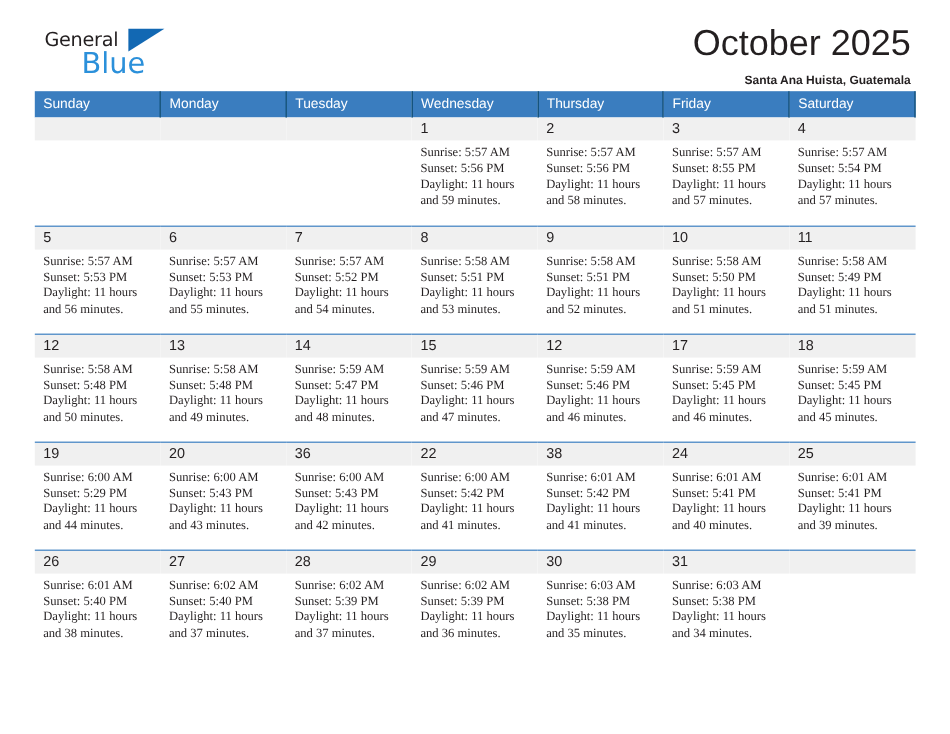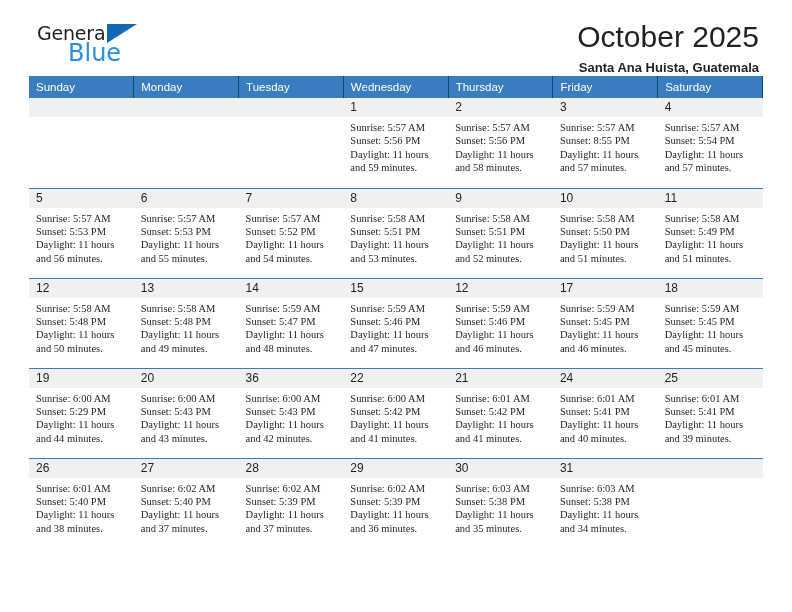--- a/index.html
+++ b/index.html
@@ -34,21 +34,21 @@
   .logo {
     position: relative;
     width: 118px;
     height: 48px;
     margin-left: 8px;
   }
   .logo-general {
     position: absolute;
     left: 0;
     top: 0;
-    font-size: 19px;
+    font-size: 16px;
     letter-spacing: -0.2px;
     color: #231f20;
     line-height: 22px;
     font-family: "DejaVu Sans", sans-serif;
   }
   .logo-tri {
     position: absolute;
     left: 70px;
     top: 2px;
     width: 0;
@@ -70,21 +70,21 @@
     padding-right: 4px;
   }
   .cal-title {
     font-size: 30px;
     color: #231f20;
     line-height: 30px;
     font-weight: normal;
     margin: 0;
   }
   .cal-sub {
-    font-size: 13px;
+    font-size: 10px;
     color: #231f20;
     line-height: 20px;
     margin: 6px 0 0 0;
     font-weight: bold;
   }
 
   
   .cal {
     width: 734px;
     border-collapse: collapse;
@@ -397,21 +397,21 @@
           <td>
             <div class="daynum">22</div>
             <div class="cell-lines">
               <div>Sunrise: 6:00 AM</div>
               <div>Sunset: 5:42 PM</div>
               <div>Daylight: 11 hours</div>
               <div>and 41 minutes.</div>
             </div>
           </td>
           <td>
-            <div class="daynum">21</div>
+            <div class="daynum">38</div>
             <div class="cell-lines">
               <div>Sunrise: 6:01 AM</div>
               <div>Sunset: 5:42 PM</div>
               <div>Daylight: 11 hours</div>
               <div>and 41 minutes.</div>
             </div>
           </td>
           <td>
             <div class="daynum">24</div>
             <div class="cell-lines">

